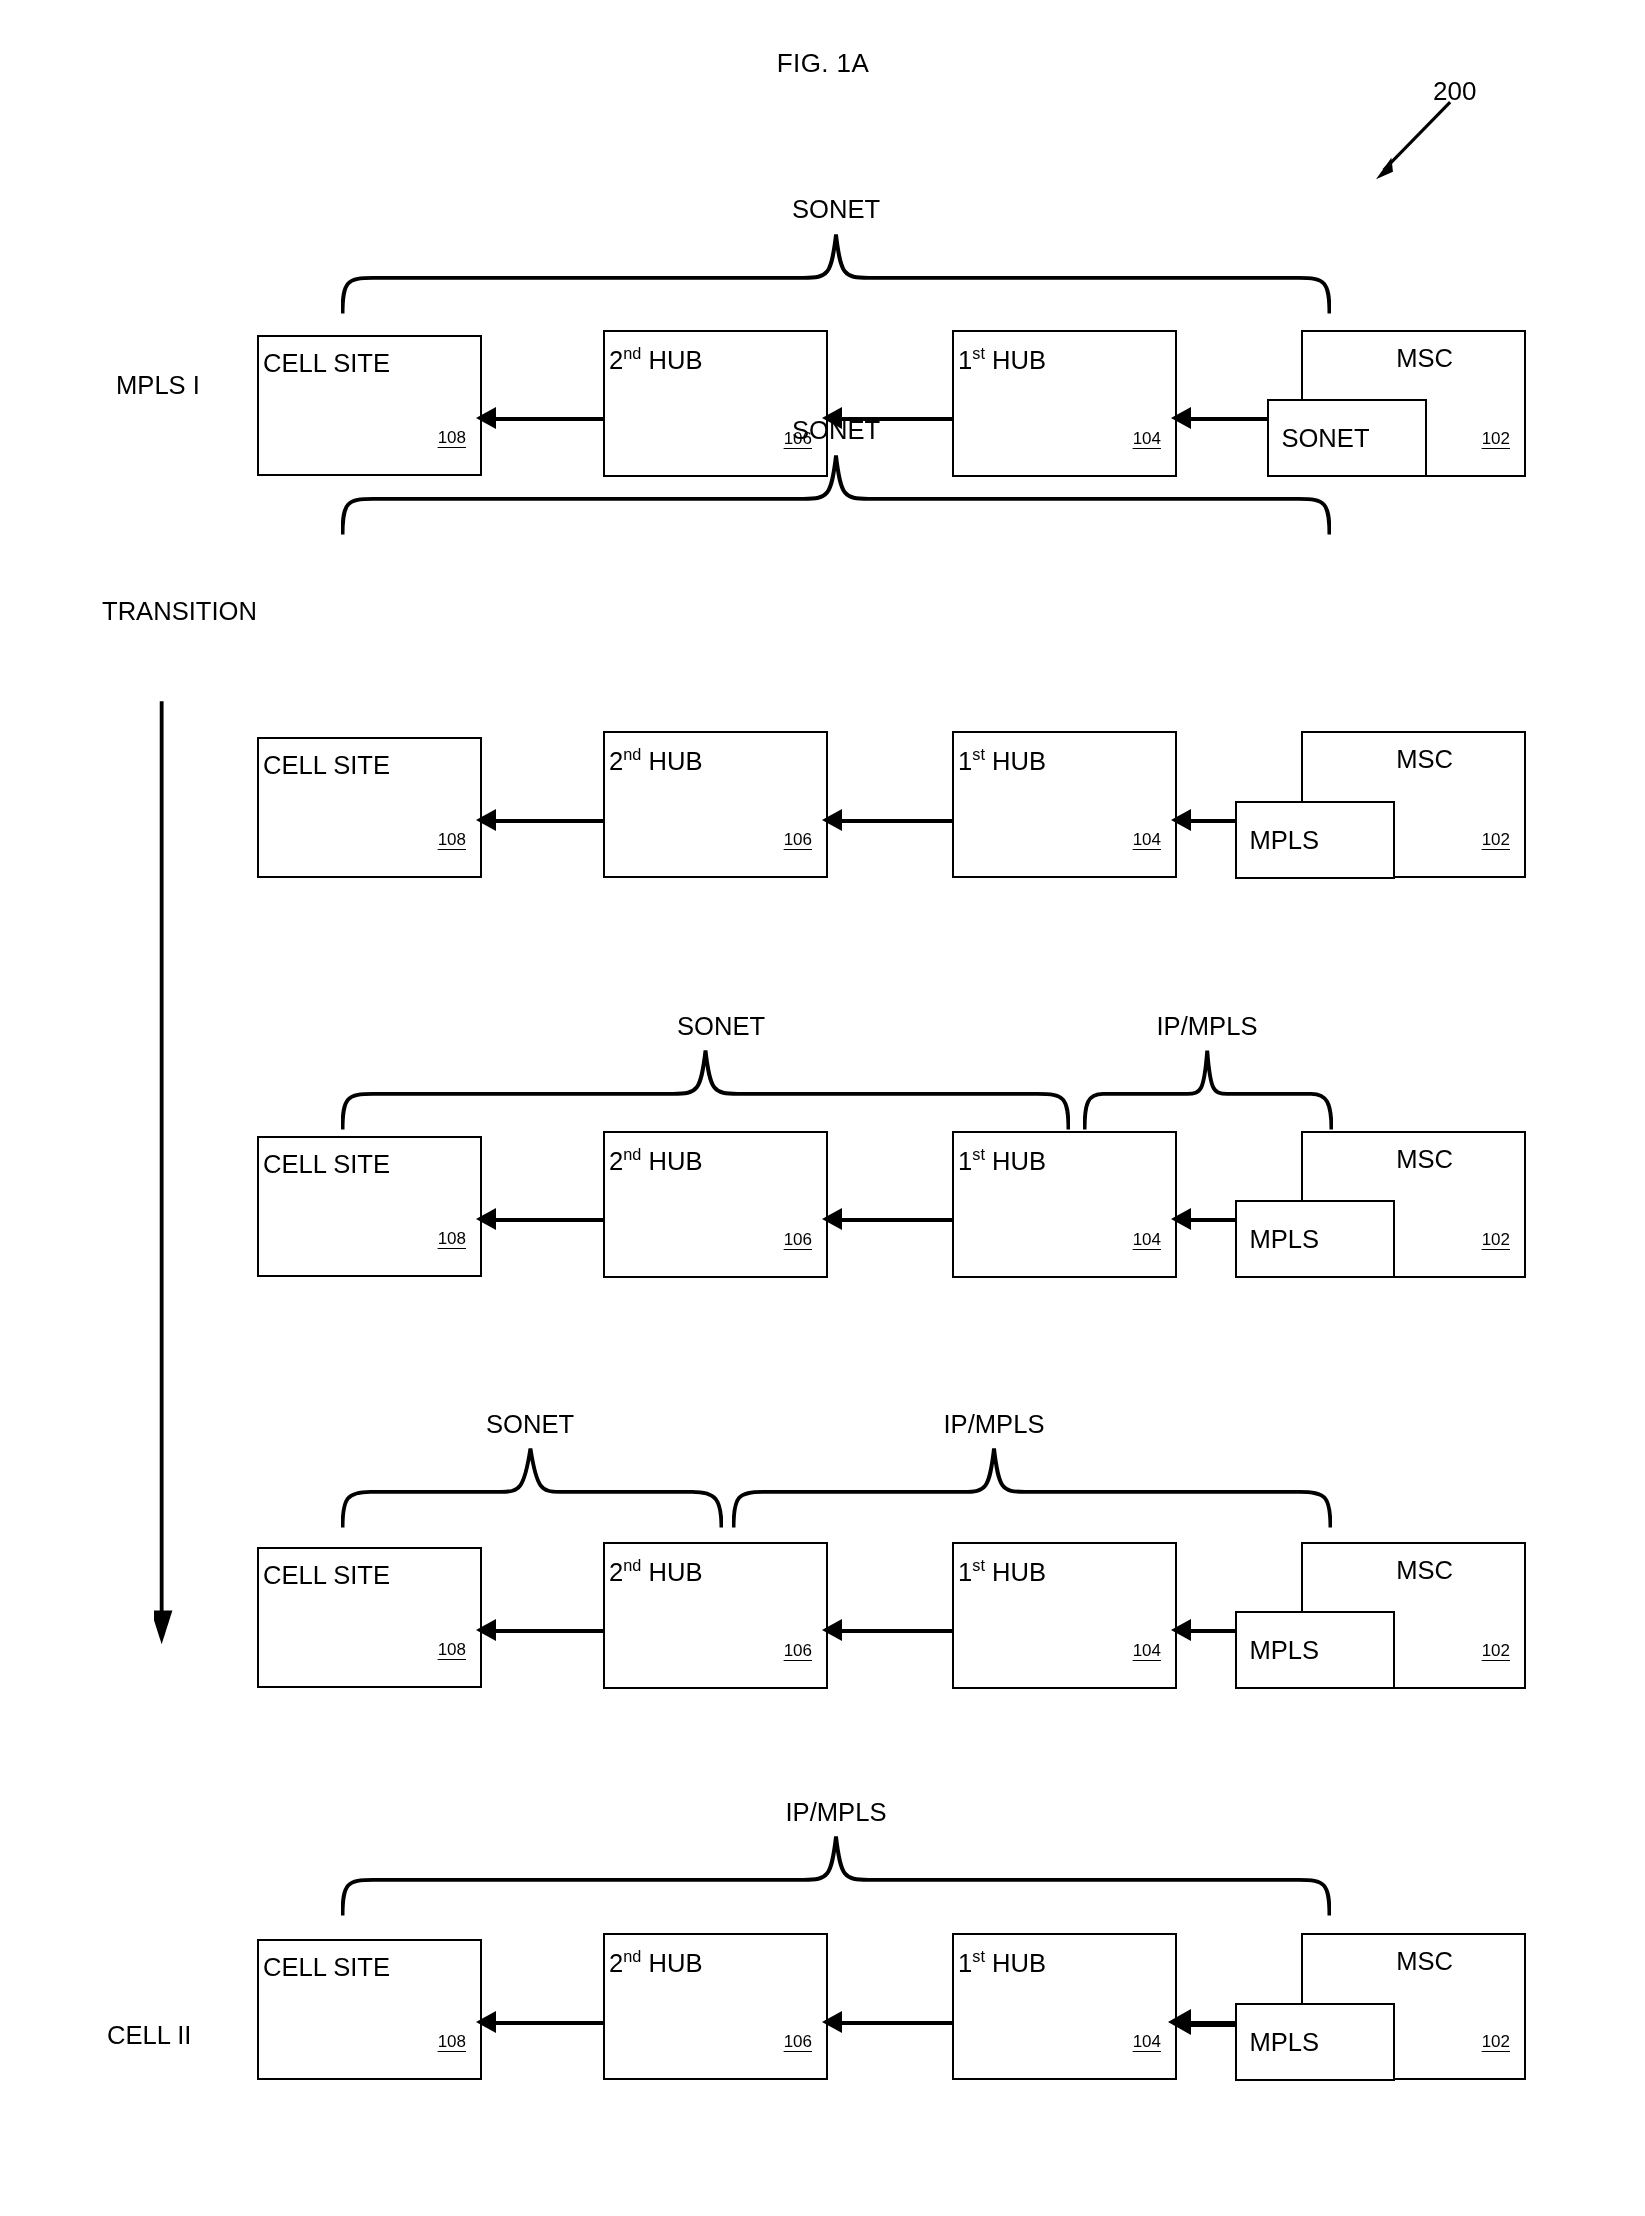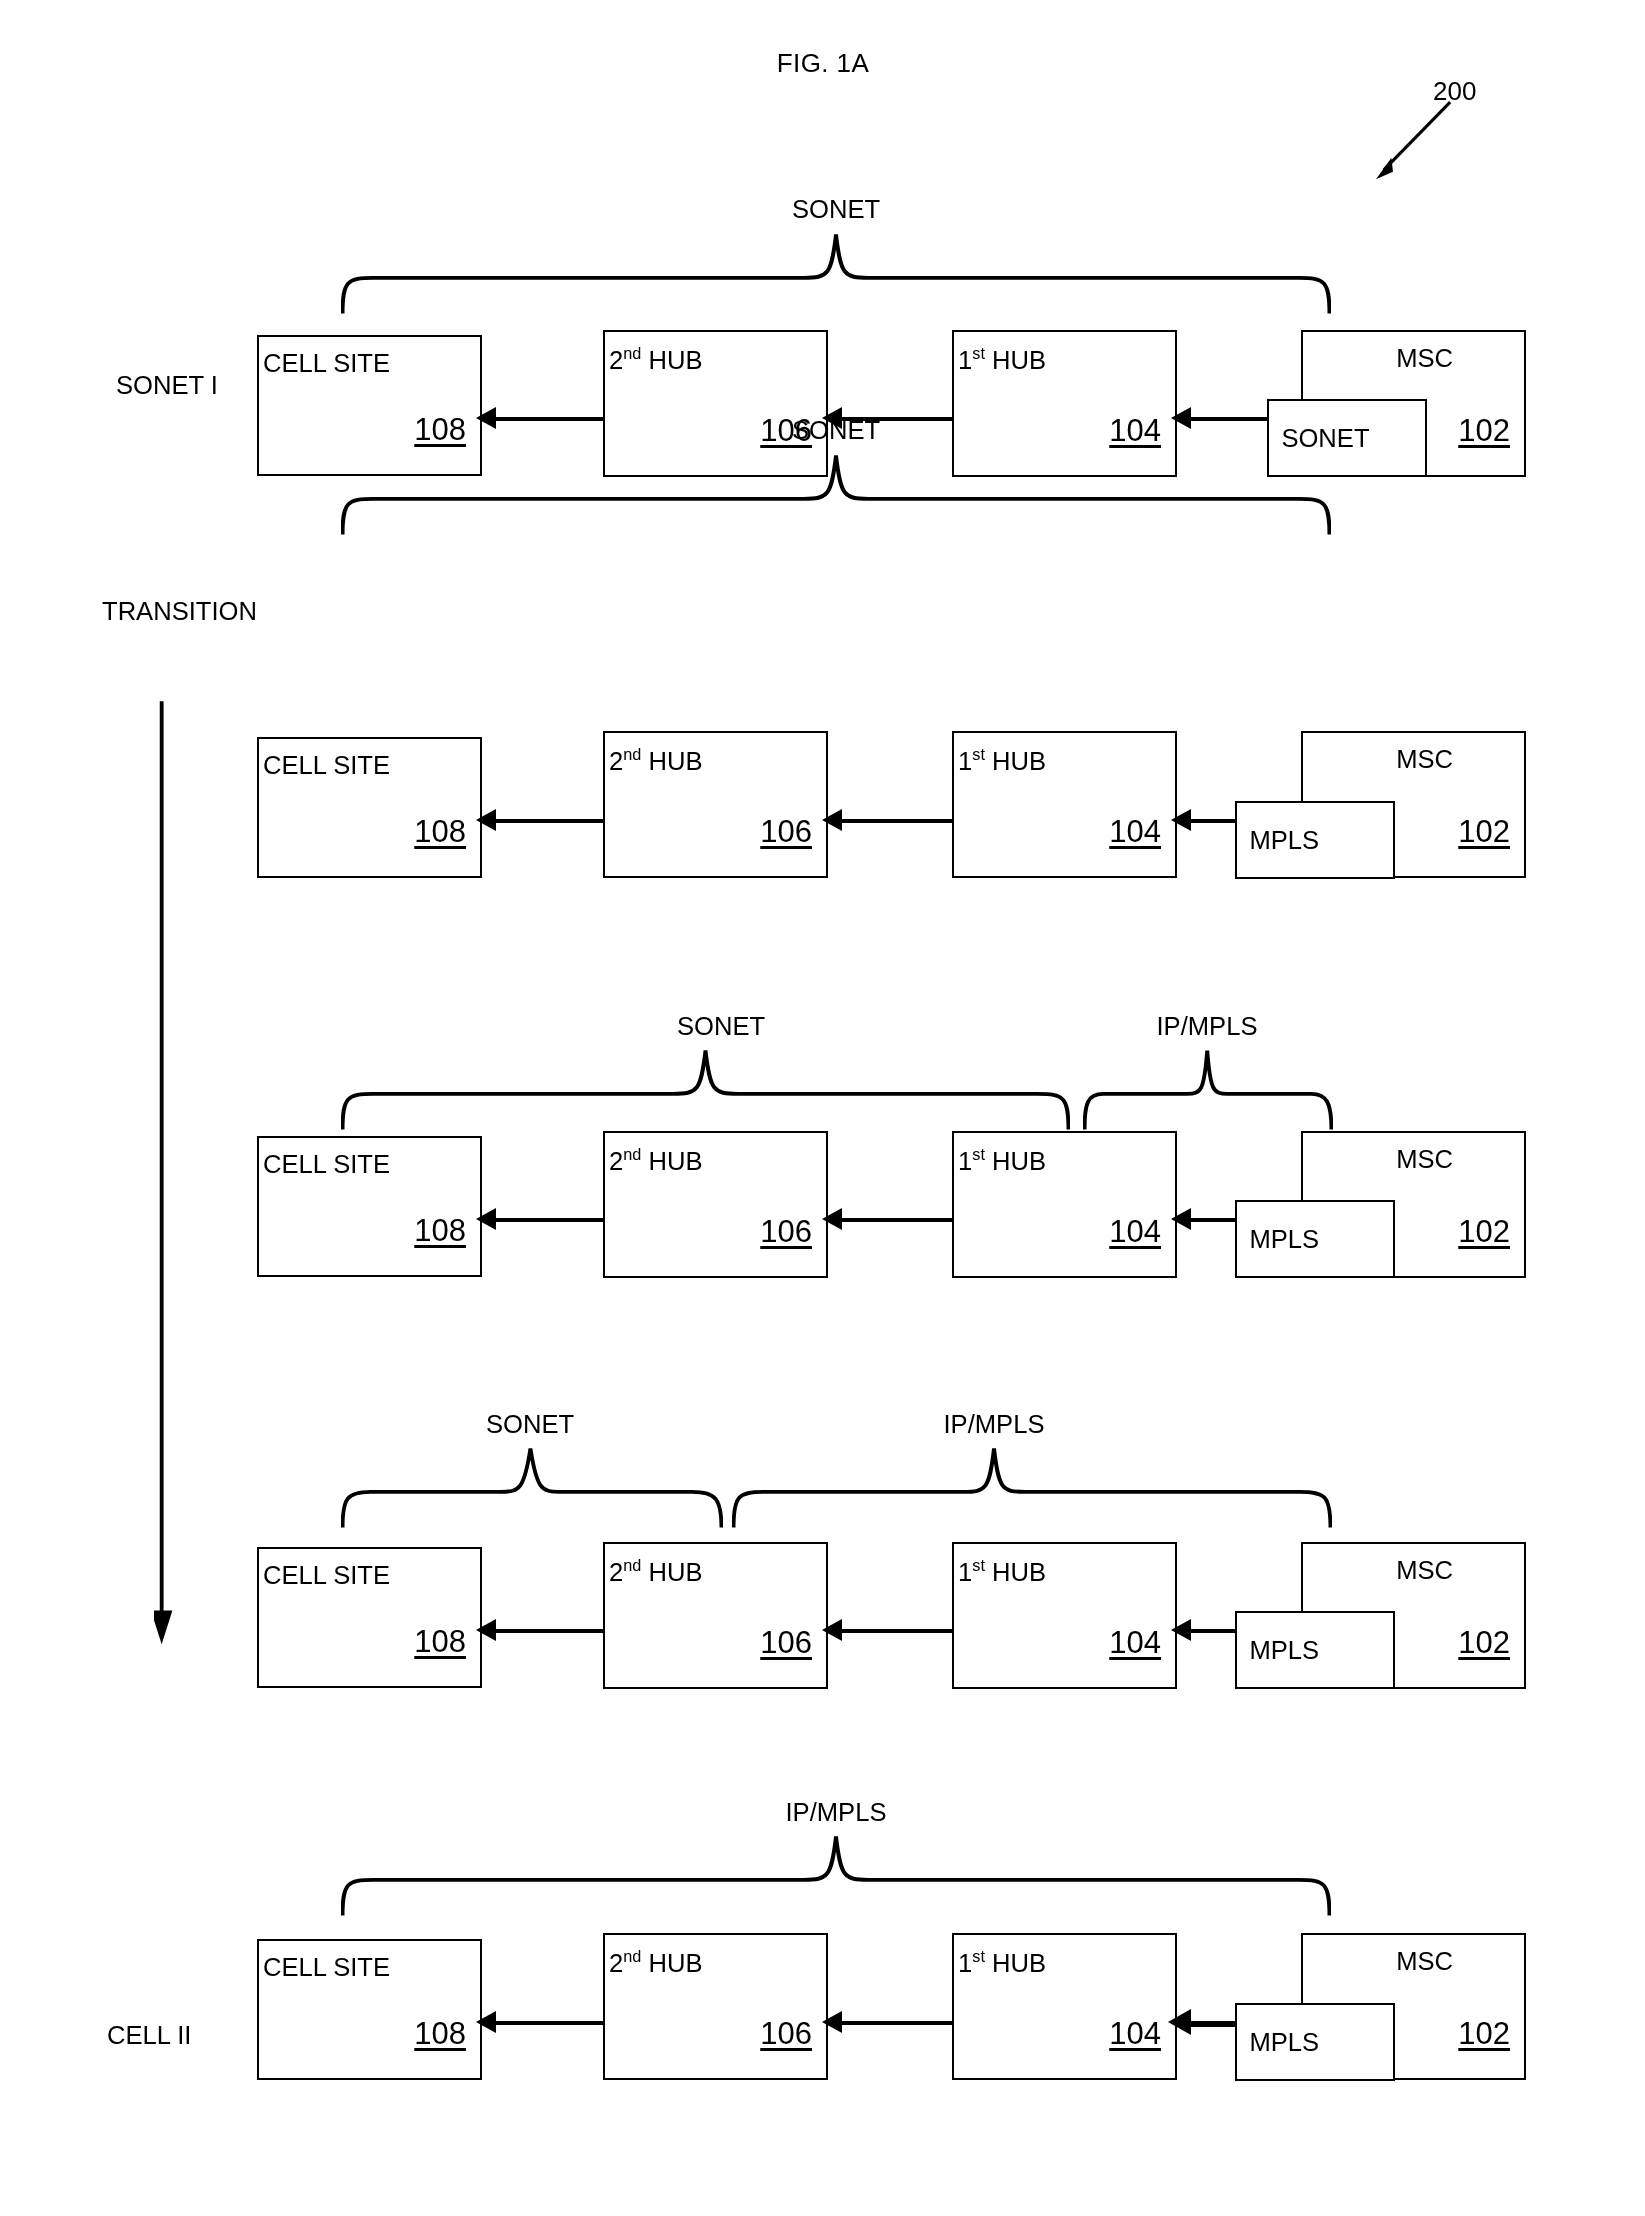--- a/index.html
+++ b/index.html
@@ -69,21 +69,21 @@
     white-space: nowrap;
   }
   .box-title sup {
     font-size: 16.3px;
     vertical-align: super;
   }
   .box-num {
     position: absolute;
     right: 14px;
     bottom: 26px;
-    font-size: 31px;
+    font-size: 17px;
     text-decoration: underline;
     text-underline-offset: 3.9px;
   }
 
   
   .chip {
     position: absolute;
     border: 2.3px solid #000;
     background: #fff;
     box-sizing: border-box;
@@ -153,21 +153,21 @@
 
 <div class="trans-arrow">
   <svg width="23" height="955" viewBox="0 0 30 1232">
     <line x1="10" y1="0" x2="10" y2="1190" stroke="#000" stroke-width="5"></line>
     <polygon points="10,1230 -4,1186 24,1186" fill="#000"></polygon>
   </svg>
 </div>
 
 <div class="row" id="row-1" style="top:0;">
 
-  <div class="row-label" style="left:116px; top:371px;">SONET I</div>
+  <div class="row-label" style="left:116px; top:371px;">MPLS I</div>
 
   <div class="brace-label" style="left:836px; top:195px;">SONET</div>
   <div class="brace-wrap" style="left:341px; top:233px;">
     <svg width="990" height="82" viewBox="0 0 1276 106" preserveAspectRatio="none">
       <path d="M2,104 C2,62 8,58 42,58 L596,58 C628,58 632,54 638,2 C644,54 648,58 680,58 L1234,58 C1268,58 1274,62 1274,104" fill="none" stroke="#000" stroke-width="5"></path>
     </svg>
   </div>
 
   <div class="box" style="left:257px; top:335px; width:225px; height:141px;">
     <span class="box-title">CELL SITE</span>

